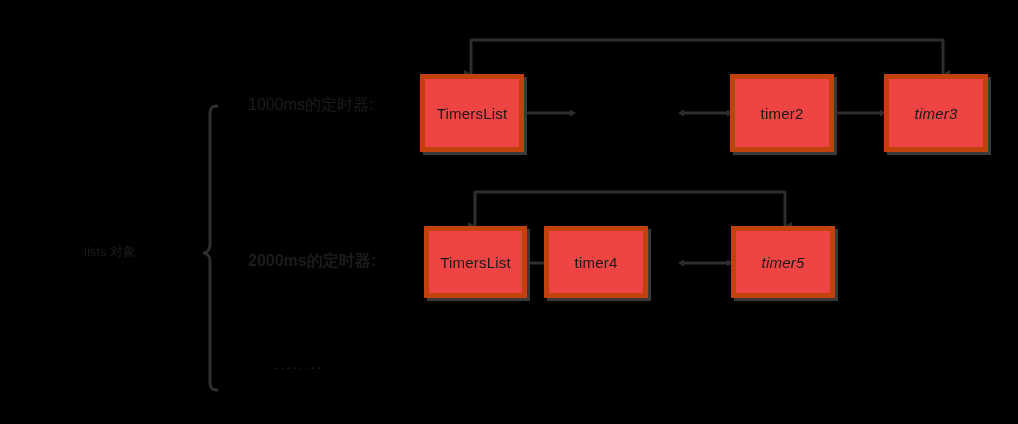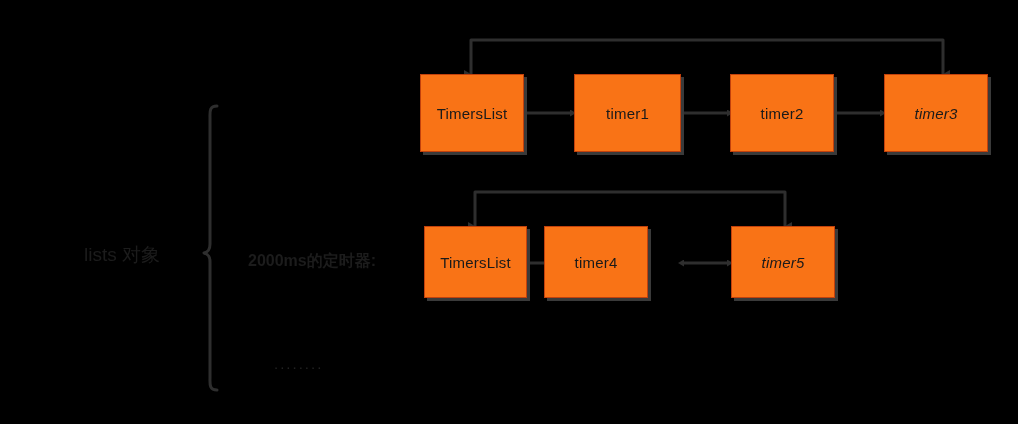--- a/index.html
+++ b/index.html
@@ -23,22 +23,22 @@
   .svg-layer {
     position: absolute;
     left: 0; top: 0;
     width: 1018px;
     height: 424px;
     pointer-events: none;
   }
   
   .node {
     position: absolute;
-    background: #f97316;
-    border: 1px solid #c2410c;
+    background: #ef4444;
+    border: 5px solid #c2410c;
     box-shadow: 3px 3px 0 0 #3a3a3a;
     display: flex;
     align-items: center;
     justify-content: center;
     box-sizing: border-box;
   }
   .node-label {
     color: #1a1a1a;
     font-size: 15px;
     line-height: 1;
@@ -47,21 +47,21 @@
   }
   
   .dim-label {
     position: absolute;
     color: #1c1c1c;
     font-size: 16px;
     line-height: 1;
     white-space: nowrap;
   }
   .dim-label.big {
-    font-size: 19px;
+    font-size: 13px;
   }
   .ellipsis-label {
     position: absolute;
     color: #222222;
     font-size: 15px;
     letter-spacing: 2px;
     line-height: 1;
     white-space: nowrap;
   }
 </style>
@@ -111,32 +111,30 @@
       <line x1="684" y1="263" x2="728" y2="263" stroke="#2e2e2e" stroke-width="3" marker-start="url(#arrL)" marker-end="url(#arrR)"></line>
     </g>
 
     <g>
       <path d="M475,226 L475,192 L785,192 L785,226" fill="none" stroke="#2e2e2e" stroke-width="3" stroke-linejoin="round" marker-start="url(#arrD)" marker-end="url(#arrD)"></path>
     </g>
   </svg>
 
   <div class="dim-label big" style="left:84px; top:245px;">lists 对象</div>
 
+  <div class="dim-label" style="left:248px; top:97px;">1000ms的定时器:</div>
 
   <div class="dim-label" style="left:248px; top:253px;font-weight:bold;">2000ms的定时器:</div>
 
   <div class="ellipsis-label" style="left:274px; top:356px;">........</div>
 
   <div class="node" style="left:420px; top:74px; width:104px; height:78px;">
     <span class="node-label">TimersList</span>
   </div>
 
-  <div class="node" style="left:574px; top:74px; width:107px; height:78px;">
-    <span class="node-label">timer1</span>
-  </div>
 
   <div class="node" style="left:730px; top:74px; width:104px; height:78px;">
     <span class="node-label">timer2</span>
   </div>
 
   <div class="node" style="left:884px; top:74px; width:104px; height:78px;font-style:italic;">
     <span class="node-label">timer3</span>
   </div>
 
   <div class="node" style="left:424px; top:226px; width:103px; height:72px;">

